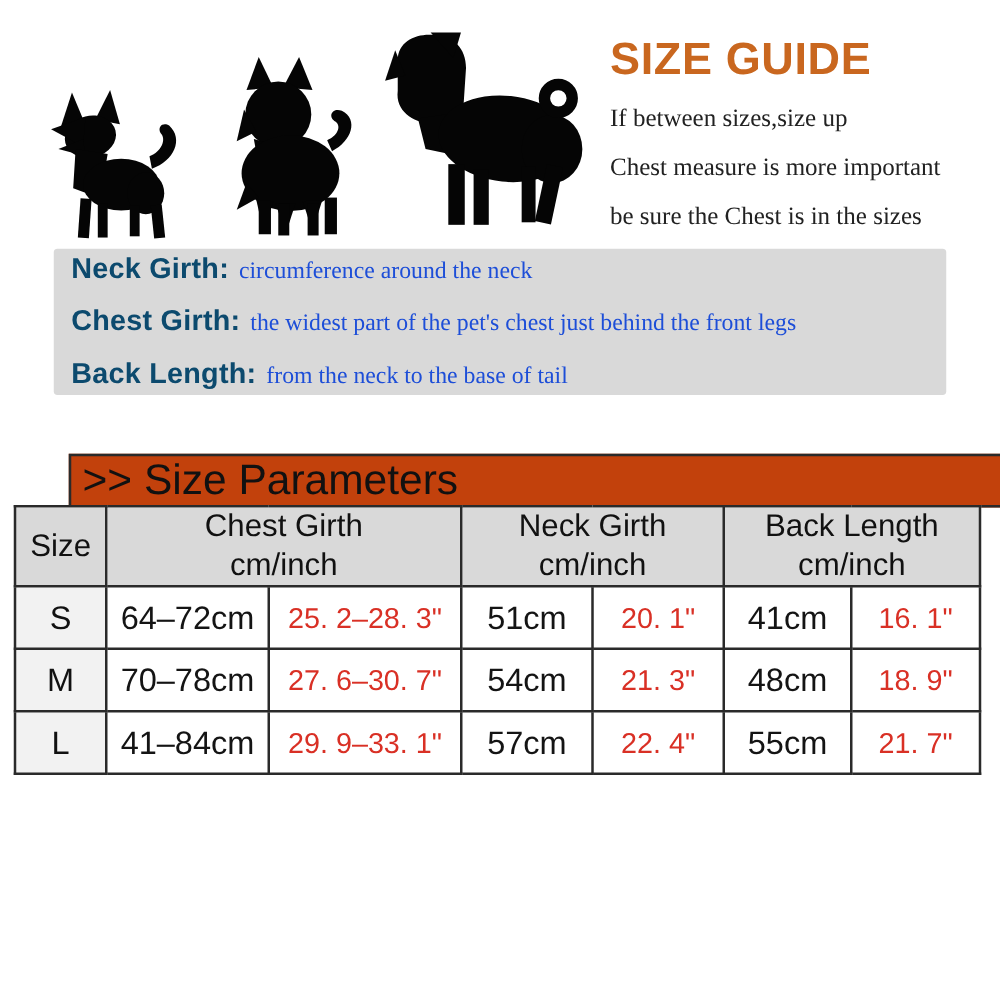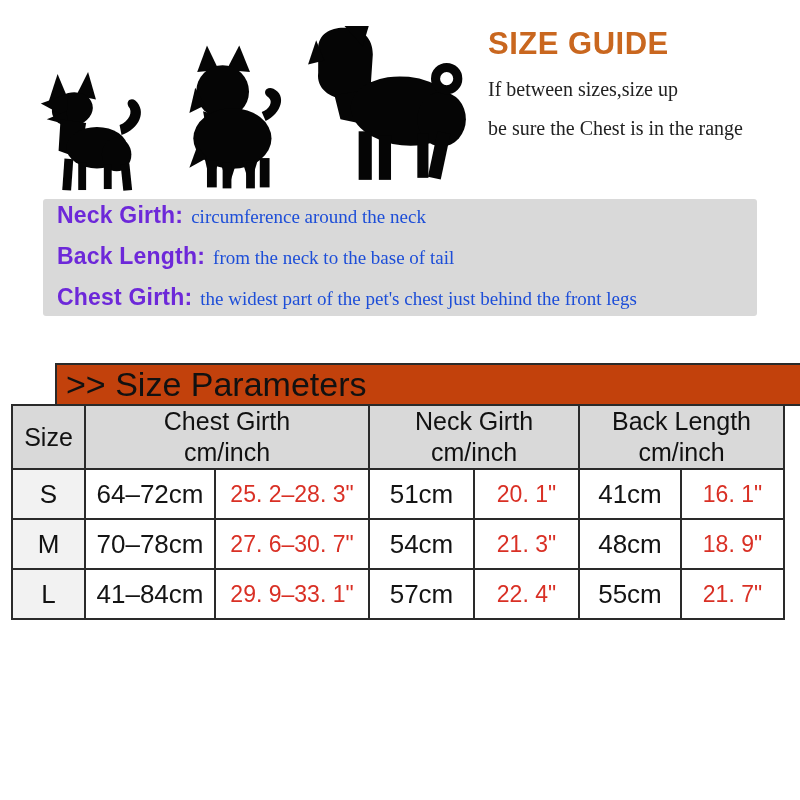--- a/index.html
+++ b/index.html
@@ -6,37 +6,37 @@
   body{
     width:800px;height:800px;overflow:hidden;background:#ffffff;
     font-family:"Liberation Sans",sans-serif;color:#1a1a1a;
   }
   
   .hero{display:flex;align-items:flex-start;padding:8px 0 0 34px;height:186px;}
   .dogs{display:flex;align-items:flex-end;gap:10px;height:184px;}
   .dogs svg{display:block;}
   .guide-text{margin-left:14px;padding-top:18px;width:312px;}
   .guide-title{
-    font-size:31px;font-weight:bold;letter-spacing:0.5px;
+    font-size:36px;font-weight:bold;letter-spacing:0.5px;
     color:#c9671f;margin:0 0 4px 0;
   }
   .guide-line{
     font-family:"Liberation Serif",serif;
     font-size:20px;color:#222;margin:15px 0 0 0;line-height:24px;
   }
   
   .panel{
     position:absolute;left:43px;top:199px;width:714px;height:117px;
     background:#d9d9d9;border-radius:3px;
     display:flex;flex-direction:column;justify-content:center;
     padding-left:14px;box-sizing:border-box;
   }
   .def-row{line-height:39px;white-space:nowrap;}
   .def-term{
-    font-size:23px;font-weight:bold;color:#6d28d9;letter-spacing:0.2px;
+    font-size:23px;font-weight:bold;color:#0c4a6e;letter-spacing:0.2px;
   }
   .def-desc{
     font-family:"Liberation Serif",serif;font-size:19px;color:#1d4ed8;margin-left:8px;
   }
   
   .table-wrap{position:absolute;left:11px;top:363px;}
   .caption-bar{
     width:782px;height:43px;background:#c2410c;
     border:2px solid #2a2a2a;box-sizing:border-box;
     display:flex;align-items:center;padding-left:9px;
@@ -128,33 +128,34 @@
           <rect x="112" y="114" width="11" height="44"></rect>
           <rect x="132" y="112" width="13" height="46" transform="rotate(12 132 112)"></rect>
         </g>
       </svg>
     </span>
   </div>
 
   <div class="guide-text">
     <div class="guide-title">SIZE GUIDE</div>
     <div class="guide-line">If between sizes,size up</div>
-    <div class="guide-line">be sure the Chest is in the range</div>
+    <div class="guide-line">Chest measure is more important</div>
+    <div class="guide-line">be sure the Chest is in the sizes</div>
   </div>
 </div>
 
 <div class="panel">
   <div class="def-row">
     <span class="def-term">Neck Girth:</span><span class="def-desc">circumference around the neck</span>
   </div>
   <div class="def-row">
+    <span class="def-term">Chest Girth:</span><span class="def-desc">the widest part of the pet's chest just behind the front legs</span>
+  </div>
+  <div class="def-row">
     <span class="def-term">Back Length:</span><span class="def-desc">from the neck to the base of tail</span>
-  </div>
-  <div class="def-row">
-    <span class="def-term">Chest Girth:</span><span class="def-desc">the widest part of the pet's chest just behind the front legs</span>
   </div>
 </div>
 
 <div class="table-wrap">
   <div class="caption-bar">&gt;&gt; Size Parameters</div>
 
   <table class="size-table">
     <colgroup>
       <col class="c-size">
         <col class="c-chestcm">

